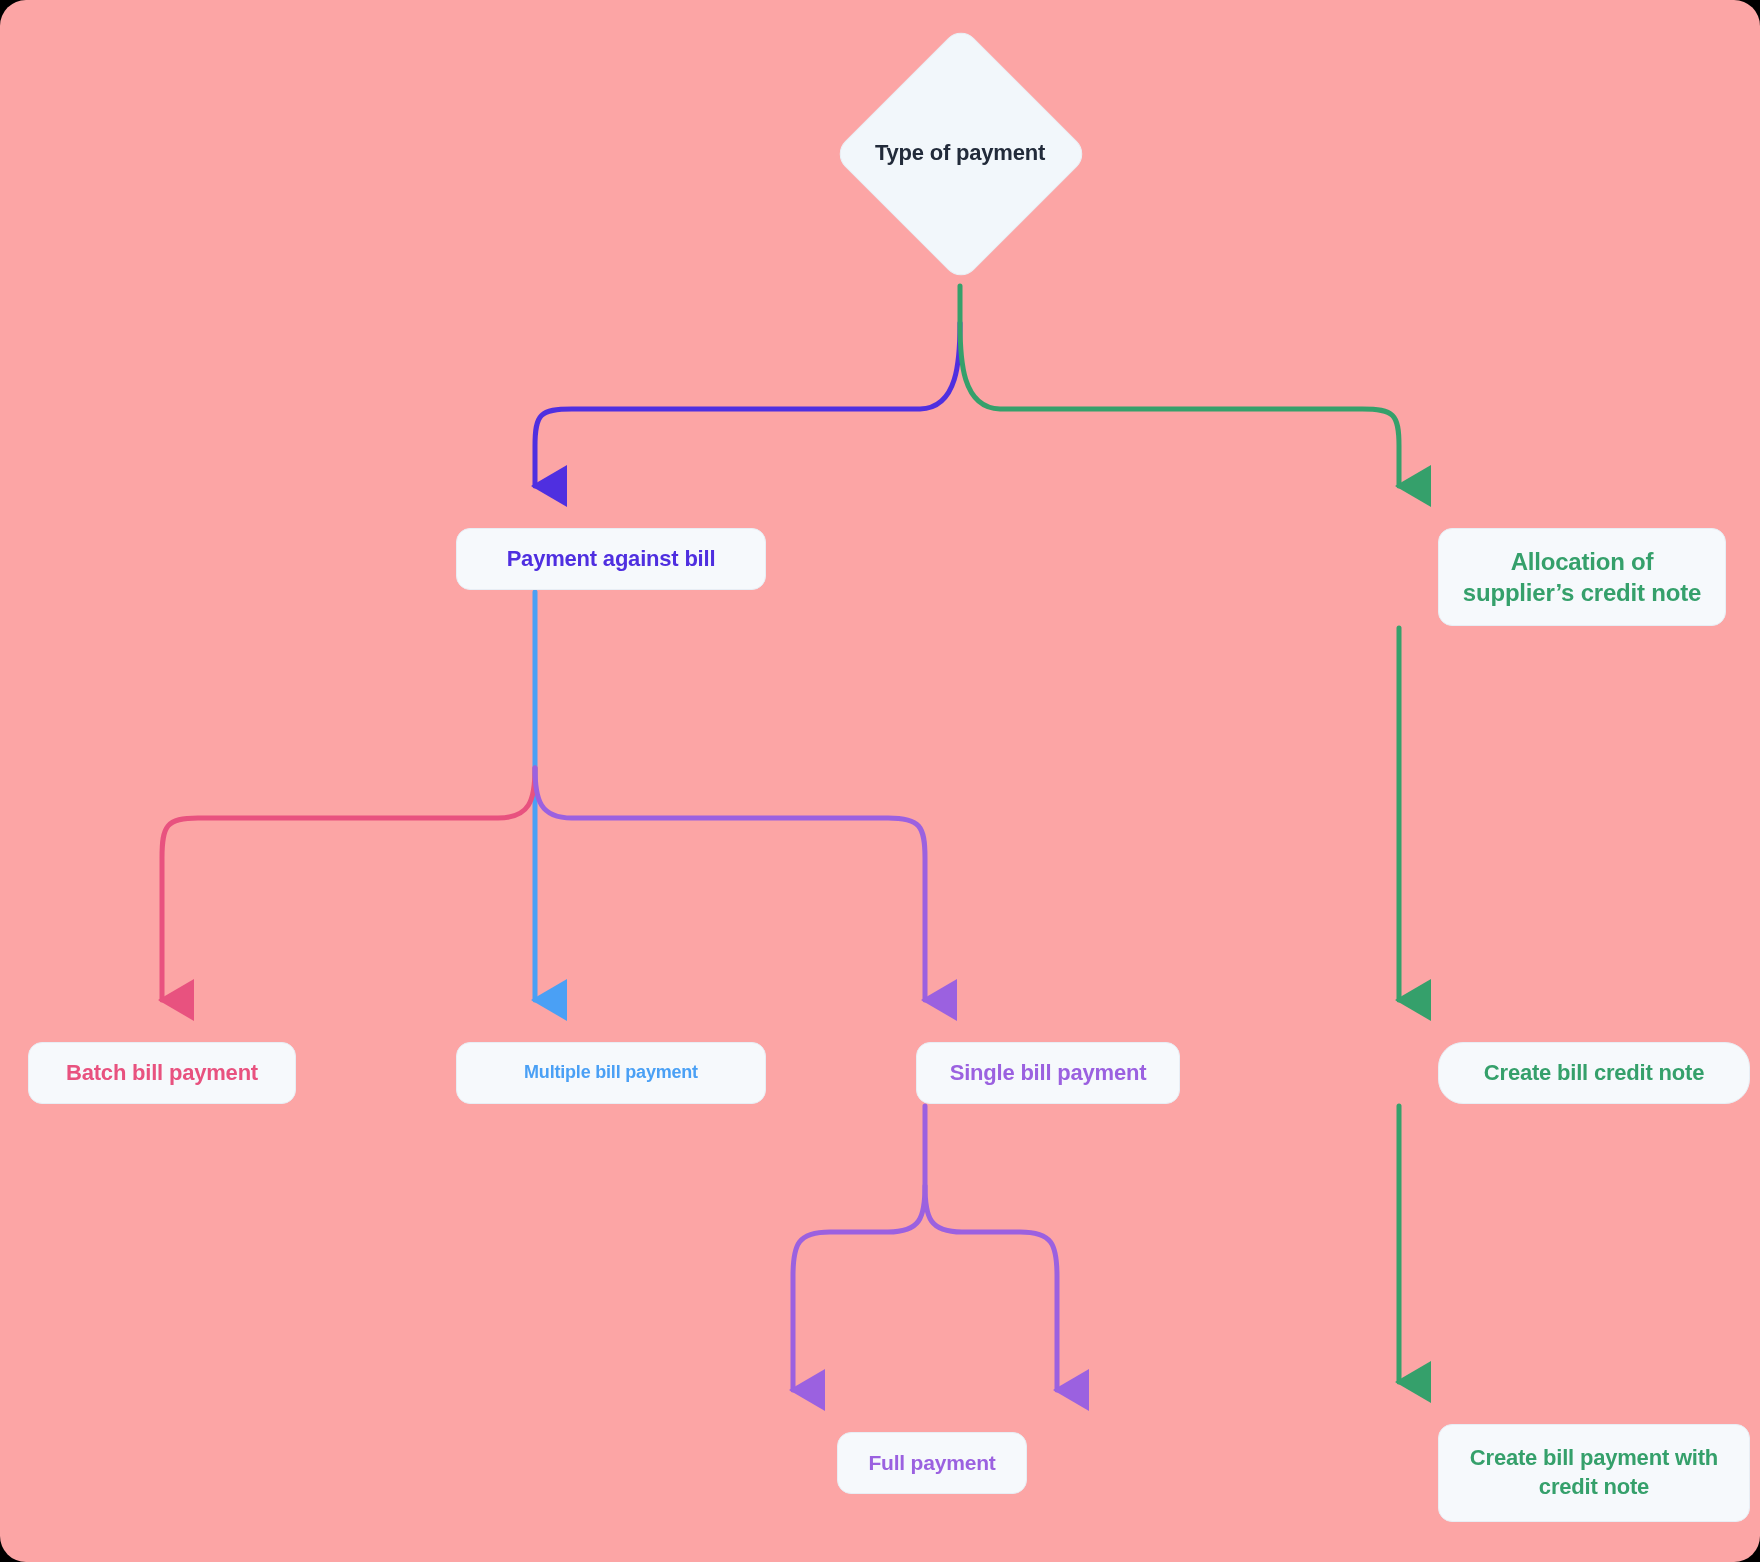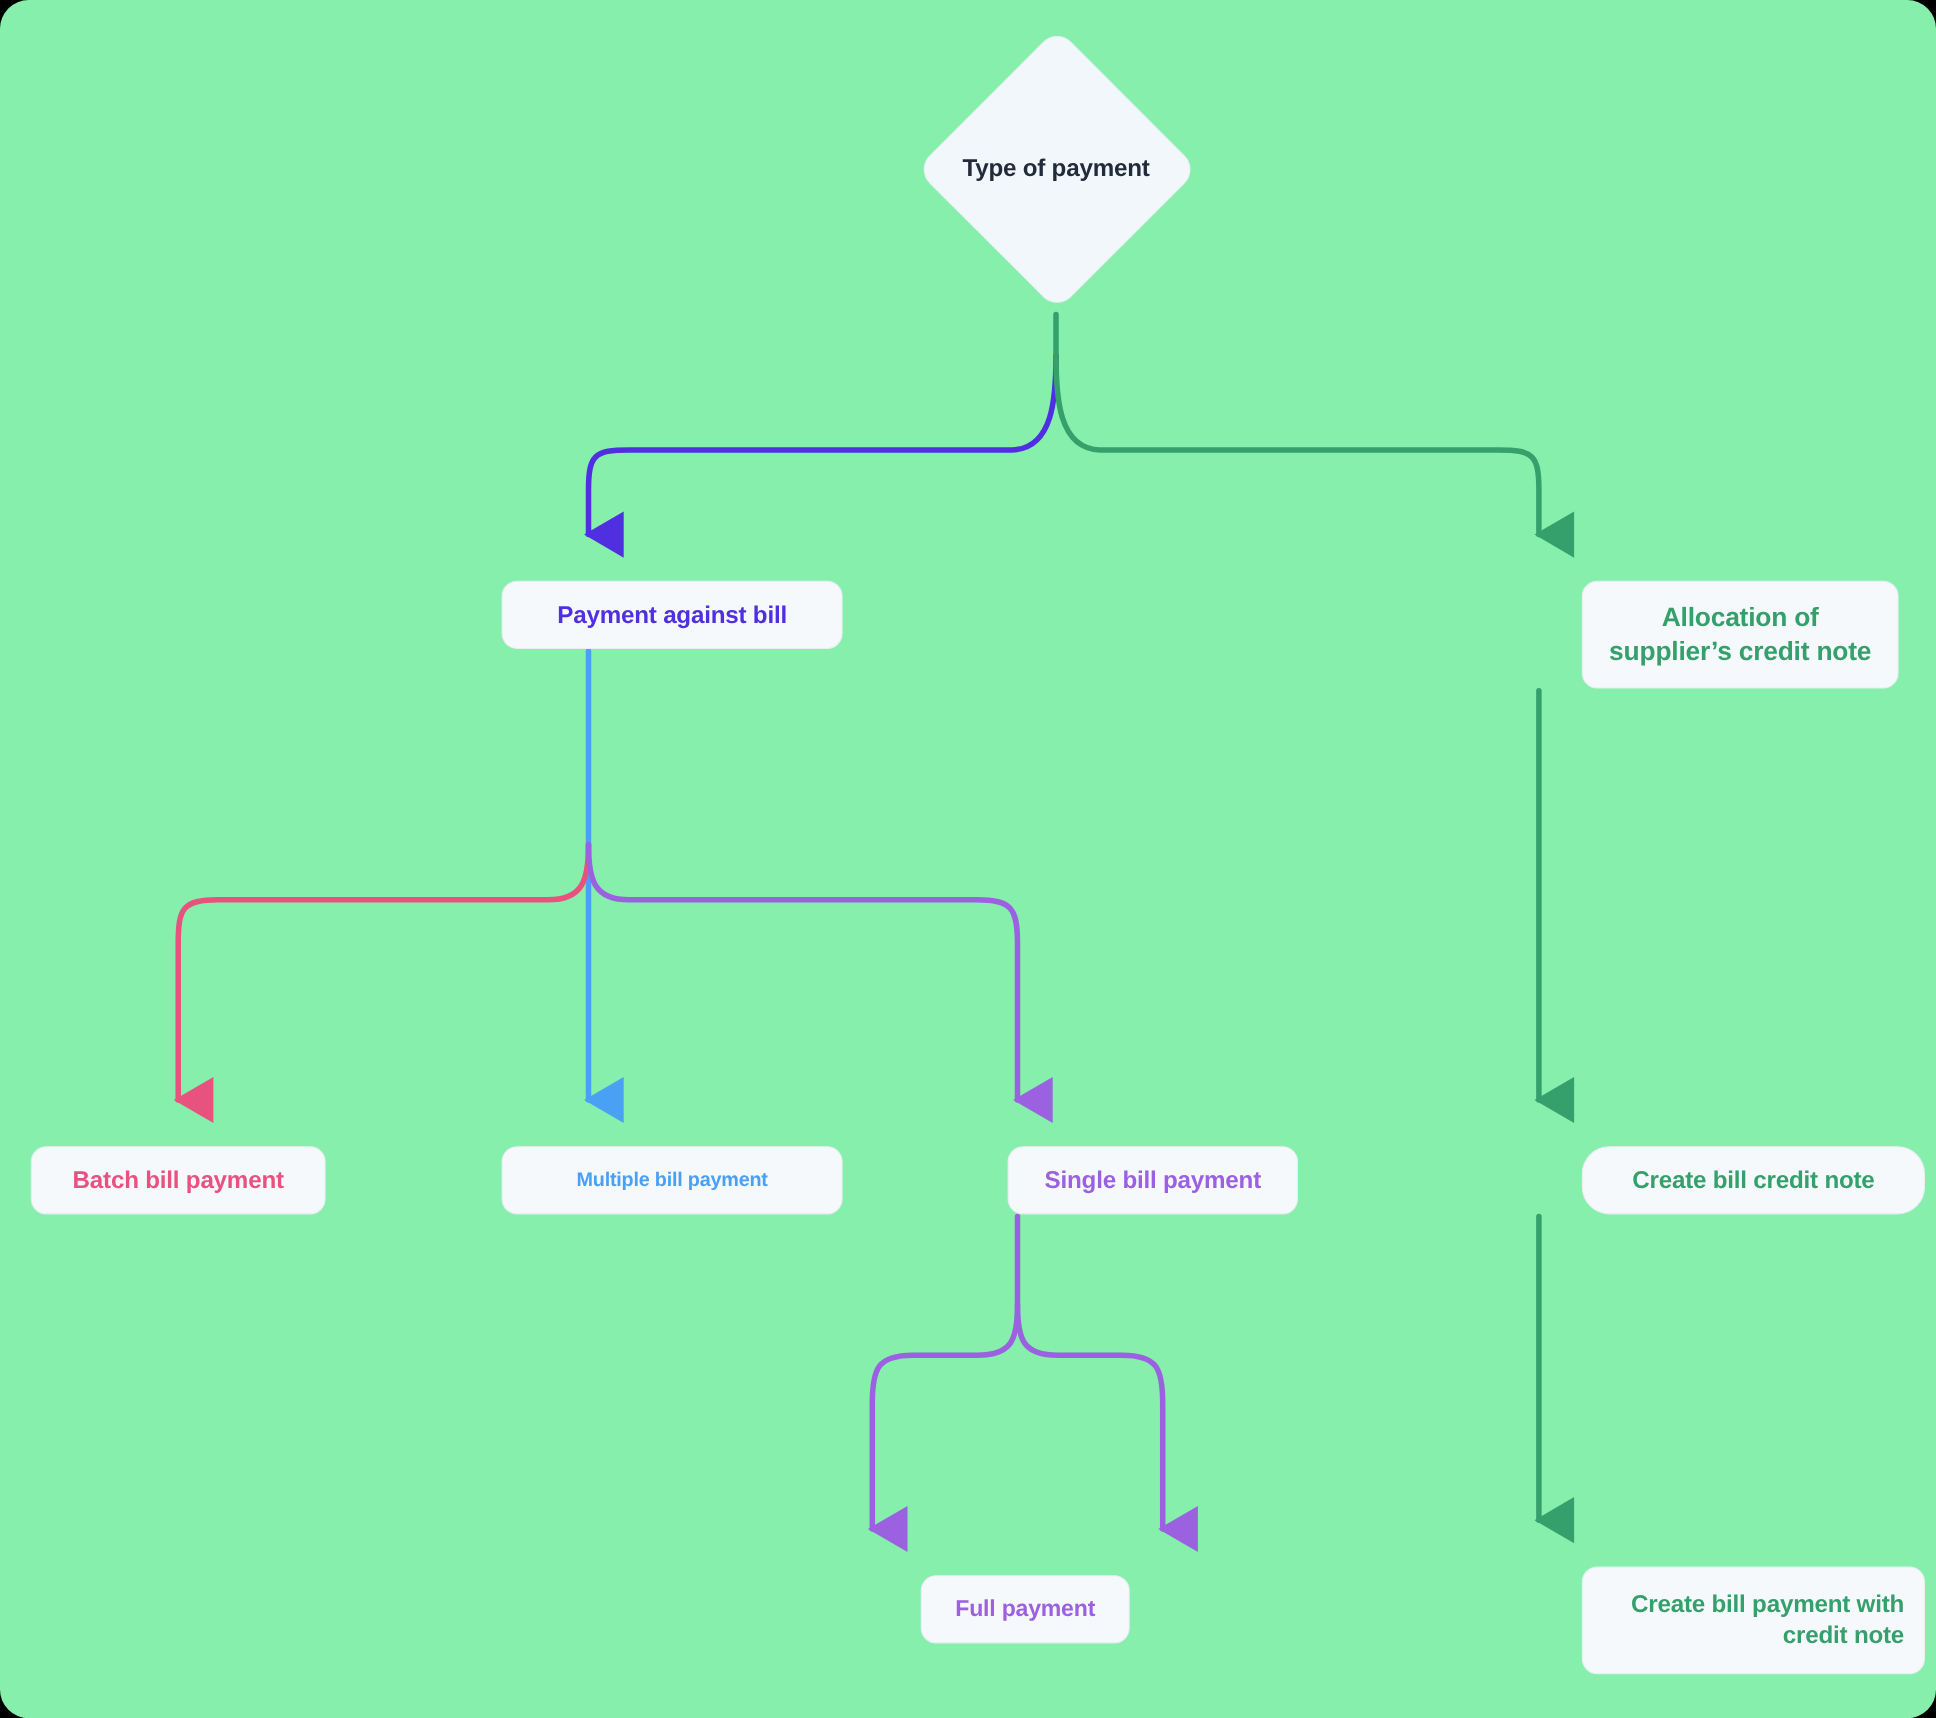--- a/index.html
+++ b/index.html
@@ -12,21 +12,21 @@
     height: 1562px;
     overflow: hidden;
     font-family: "Liberation Sans", sans-serif;
   }
   #canvas {
     position: absolute;
     left: 0;
     top: 0;
     width: 1760px;
     height: 1562px;
-    background: #86efac;
+    background: #fca5a5;
     border-radius: 26px;
     overflow: hidden;
   }
   #edges {
     position: absolute;
     left: 0;
     top: 0;
     width: 1760px;
     height: 1562px;
   }
@@ -86,21 +86,21 @@
 
   
   #n-batch-bill     { left: 28px;   top: 1042px; width: 268px; height: 62px; font-size: 22px; color: #e8527f; }
   #n-multiple-bill  { left: 456px;  top: 1042px; width: 310px; height: 62px; font-size: 18px; color: #4aa0f5; }
   #n-single-bill    { left: 916px;  top: 1042px; width: 264px; height: 62px; font-size: 22px; color: #9b61e0; justify-content: center; }
   #n-create-credit  { left: 1438px; top: 1042px; width: 312px; height: 62px; font-size: 22px; color: #35a06b; border-radius: 25px; }
 
   
   #n-full-payment     { left: 837px;  top: 1432px; width: 190px; height: 62px; font-size: 21px; color: #9b61e0; }
   #n-partial-payment  { left: 1078px; top: 1432px; width: 228px; height: 62px; font-size: 21px; color: #9b61e0; }
-  #n-create-bill-pay  { left: 1438px; top: 1424px; width: 312px; height: 98px; font-size: 22px; color: #35a06b; text-align: right; }
+  #n-create-bill-pay  { left: 1438px; top: 1424px; width: 312px; height: 98px; font-size: 22px; color: #35a06b; }
 </style>
 </head>
 <body>
 
 <div id="canvas">
 
   <svg id="edges" viewBox="0 0 1760 1562" xmlns="http://www.w3.org/2000/svg">
     <defs>
       <marker id="ah-indigo" markerWidth="9" markerHeight="9" refX="4.5" refY="7.6" orient="auto" markerUnits="strokeWidth">
         <path d="M0.3,1.2 L8.7,1.2 L4.5,8.4 Z" fill="#4f2fe0"></path>

